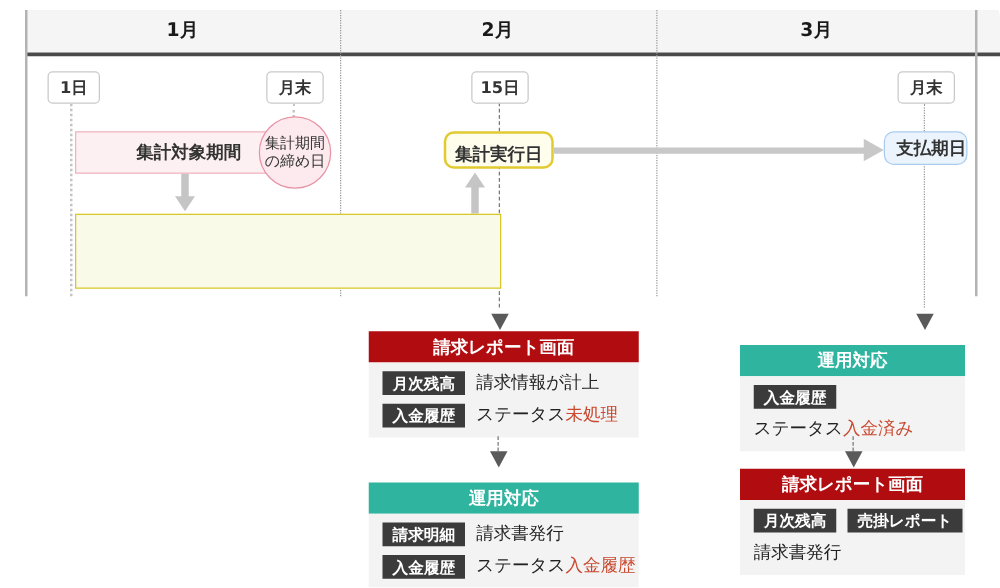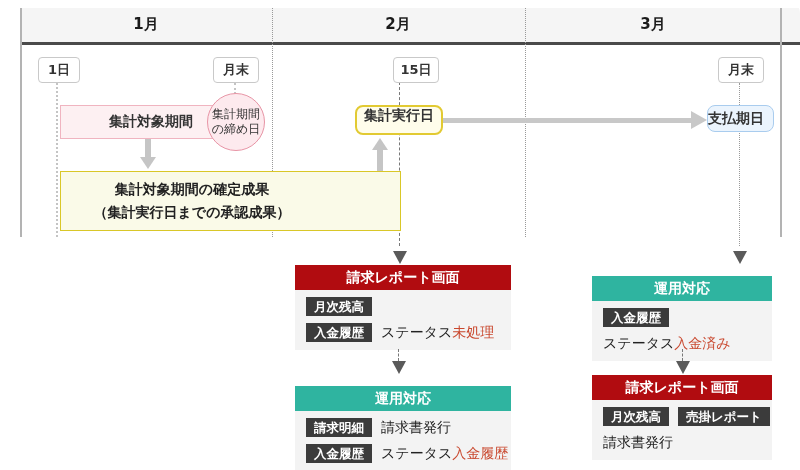--- a/index.html
+++ b/index.html
@@ -46,27 +46,27 @@
     background:var(--result-band-bg,#fafae8);border:1px solid var(--result-band-border,#d9c728);z-index:1;
   }
   .result-text{
     left:60px;top:171px;width:264px;height:60px;z-index:2;
     display:flex;flex-direction:column;align-items:center;justify-content:center;
     font-size:14px;font-weight:600;color:#222;line-height:23px;text-align:center;white-space:nowrap;
   }
   .exec-box{
     left:355px;top:105px;width:84px;height:26px;
     background:var(--execution-bg,#fffdeb);border:2px solid var(--execution-border,#e2ca32);border-radius:8px;
-    display:flex;align-items:flex-start;justify-content:center;
+    display:flex;align-items:flex-end;justify-content:center;
     font-size:14px;font-weight:600;color:#333;z-index:4;white-space:nowrap;
   }
   .pay-box{
     left:707px;top:105px;width:65px;height:25px;
     background:var(--payment-bg,#ebf4fd);border:1.5px solid var(--payment-border,#a9ccee);border-radius:8px;
-    display:flex;align-items:center;justify-content:flex-start;
+    display:flex;align-items:center;justify-content:flex-end;
     font-size:14px;font-weight:600;color:#333;z-index:4;white-space:nowrap;
   }
 
   
   .g-shaft-v{width:6px;background:#c5c5c5;}
   .g-head-down{width:0;height:0;border-left:8px solid transparent;border-right:8px solid transparent;border-top:12px solid #c5c5c5;}
   .g-head-up{width:0;height:0;border-left:8px solid transparent;border-right:8px solid transparent;border-bottom:12px solid #c5c5c5;}
   .g-shaft-h{height:5px;background:#c8c8c8;}
   .g-head-right{width:0;height:0;border-top:9px solid transparent;border-bottom:9px solid transparent;border-left:16px solid #c8c8c8;}
   .d-head-down{width:0;height:0;border-left:7px solid transparent;border-right:7px solid transparent;border-top:13px solid #5a5a5a;}
@@ -105,43 +105,39 @@
   <div class="abs dropdash" style="left:399px;top:82px;height:164px;"></div>
   <div class="abs dropdot-thin" style="left:739px;top:83px;height:22px;"></div>
   <div class="abs dropdot-thin" style="left:739px;top:133px;height:113px;"></div>
 
   <div class="abs daybox" style="left:38px;width:40px;">
       <span>1日</span>
     </div>
   <div class="abs daybox" style="left:213px;width:44px;">
       <span>月末</span>
     </div>
-  <div class="abs daybox" style="left:393px;width:44px;">
+  <div class="abs daybox" style="left:377px;width:44px;">
       <span>15日</span>
     </div>
   <div class="abs daybox" style="left:718px;width:44px;">
       <span>月末</span>
     </div>
 
   <div class="abs period-band">
     <span>集計対象期間</span>
   </div>
   <div class="abs closing-circle">
     <span>集計期間</span>
     <span>の締め日</span>
   </div>
 
   <div class="abs g-shaft-v" style="left:145px;top:137px;height:21px;"></div>
   <div class="abs g-head-down" style="left:140px;top:157px;"></div>
 
   <div class="abs result-band"></div>
-  <div class="abs result-text">
-    <span>集計対象期間の確定成果</span>
-    <span>（集計実行日までの承認成果）</span>
-  </div>
 
   <div class="abs g-shaft-v" style="left:377px;top:149px;height:22px;"></div>
   <div class="abs g-head-up" style="left:372px;top:138px;"></div>
 
   <div class="abs exec-box">
     <span>集計実行日</span>
   </div>
 
   <div class="abs g-shaft-h" style="left:443px;top:118px;width:250px;"></div>
   <div class="abs g-head-right" style="left:691px;top:111px;"></div>
@@ -154,20 +150,21 @@
   <div class="abs d-head-down" style="left:733px;top:251px;"></div>
 
   <div class="flow" style="left:295px;top:265px;width:216px;height:195px;">
     <div class="fbox" style="top:0;">
       <div class="fhead red">
         <span>請求レポート画面</span>
       </div>
       <div class="fbody">
         <div class="frow">
           <span class="tag">月次残高</span>
+          <span>請求情報が計上</span>
         </div>
         <div class="frow">
           <span class="tag">入金履歴</span>
           <span><span>ステータス</span><span class="redtxt">未処理</span></span>
         </div>
       </div>
     </div>
     <div class="conn-dash" style="left:103px;top:84px;height:12px;"></div>
     <div class="d-head-down" style="position:absolute;left:97px;top:96px;"></div>
     <div class="fbox" style="top:110px;">

